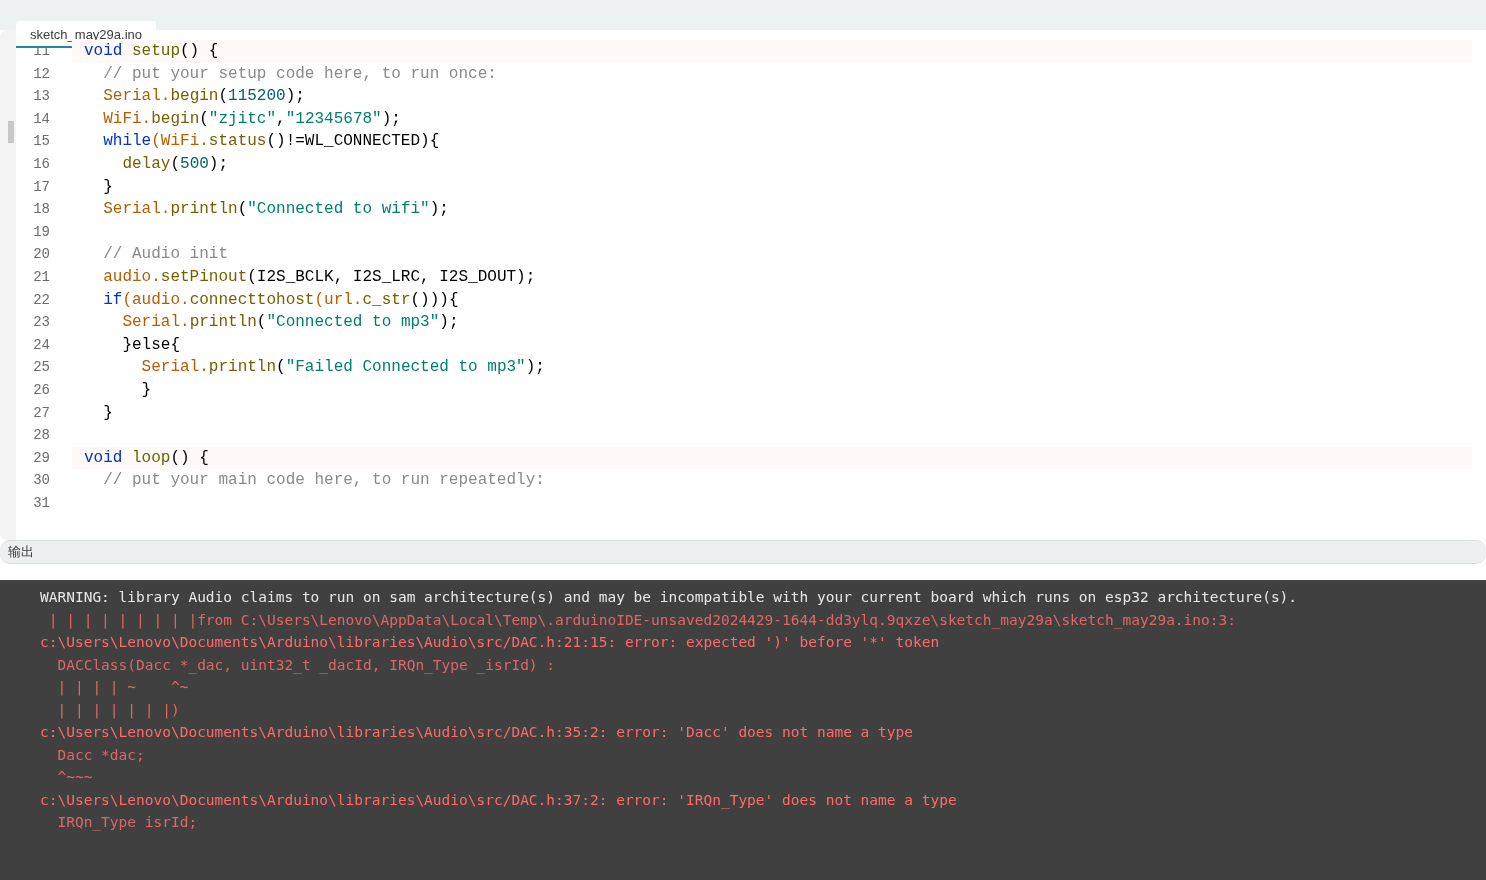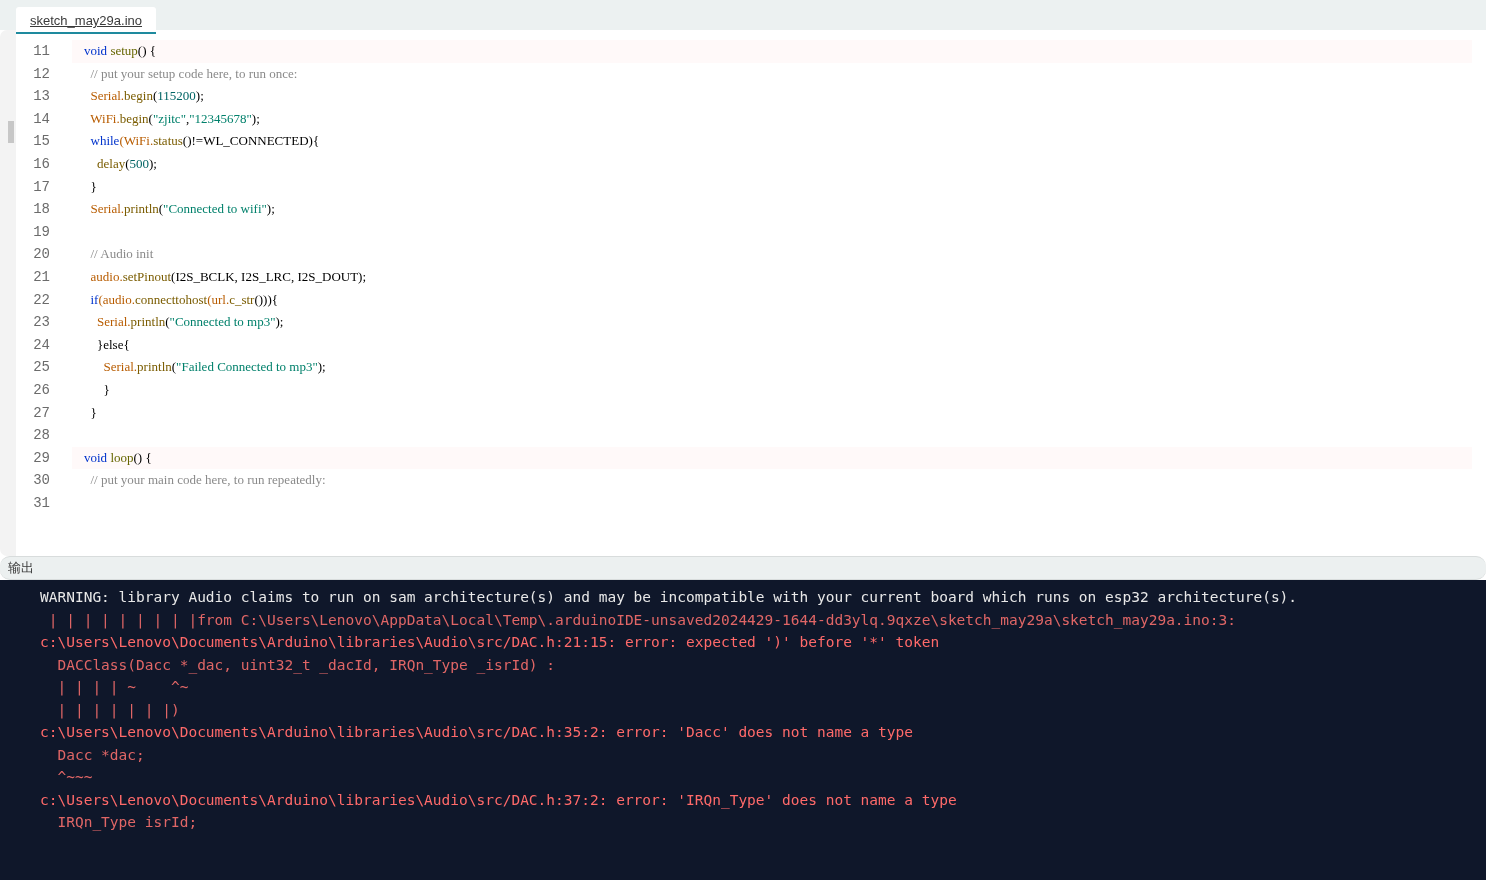--- a/index.html
+++ b/index.html
@@ -23,21 +23,21 @@
   }
   .tab {
     background: #ecf1f1;
     padding: 6px 14px 4px 14px;
     font-size: 13px;
     font-family: "Segoe UI", sans-serif;
     color: #3a3a3a;
     border-top-left-radius: 3px;
     border-top-right-radius: 3px;
   }
-  .tab.active { background: #fff; border-bottom: 2px solid #1e8a9e; position: relative; top: 5px; text-decoration: underline;}
+  .tab.active { background: #fff; border-bottom: 2px solid #1e8a9e; position: relative; top: 19px;}
   .editor {
     flex: 1 1 auto;
     display: flex;
     flex-direction: row;
     overflow: hidden;
     background: #fff;
     border-radius: 7px;
   }
   .gutter-strip {
     width: 16px;
@@ -67,22 +67,22 @@
   .code-area {
     flex: 1;
     padding-top: 10px;
     overflow: hidden;
     position: relative;
   }
   .code-line {
     height: 22.6px;
     line-height: 22.6px;
     white-space: pre;
-    font-size: 13px;
-    font-family: Liberation Serif, serif;
+    font-size: 16px;
+    font-family: Liberation Mono, monospace;
     padding-left: 12px;
     position: relative;
   }
   .code-line.hl { background: #fff9f9; }
   .c-kw   { color: #0033cc; }
   .c-fn   { color: #666600; }
   .c-call { color: #7a5c00; }
   .c-id   { color: #b85c00; }
   .c-str  { color: #00806b; }
   .c-num  { color: #006464; }
@@ -104,28 +104,29 @@
     align-items: center;
     padding-left: 8px;
     font-family: "Microsoft YaHei","Segoe UI",sans-serif;
     font-size: 13px;
     color: #3b3b3b;
     border-top: 1px solid #d8dcdc;
     border-bottom: 1px solid #d8dcdc;
     border-radius: 10px;
   }
   .output-panel {
-    background: #0f172a;
+    background: #404040;
     flex: 0 0 auto;
     height: 300px;
     padding: 6px 12px 6px 40px;
     overflow: hidden;
     font-family: Consolas, monospace;
     font-size: 14.5px;
     line-height: 22.5px;
+    margin-top: 16px;
   }
   .out-line { white-space: pre; }
   .out-white { color: #e8e8e8; }
   .out-red   { color: #e06666; }
   .out-red-bright { color: #ff6a6a; }
 </style>
 </head>
 <body>
 
 <div class="tab-bar">

